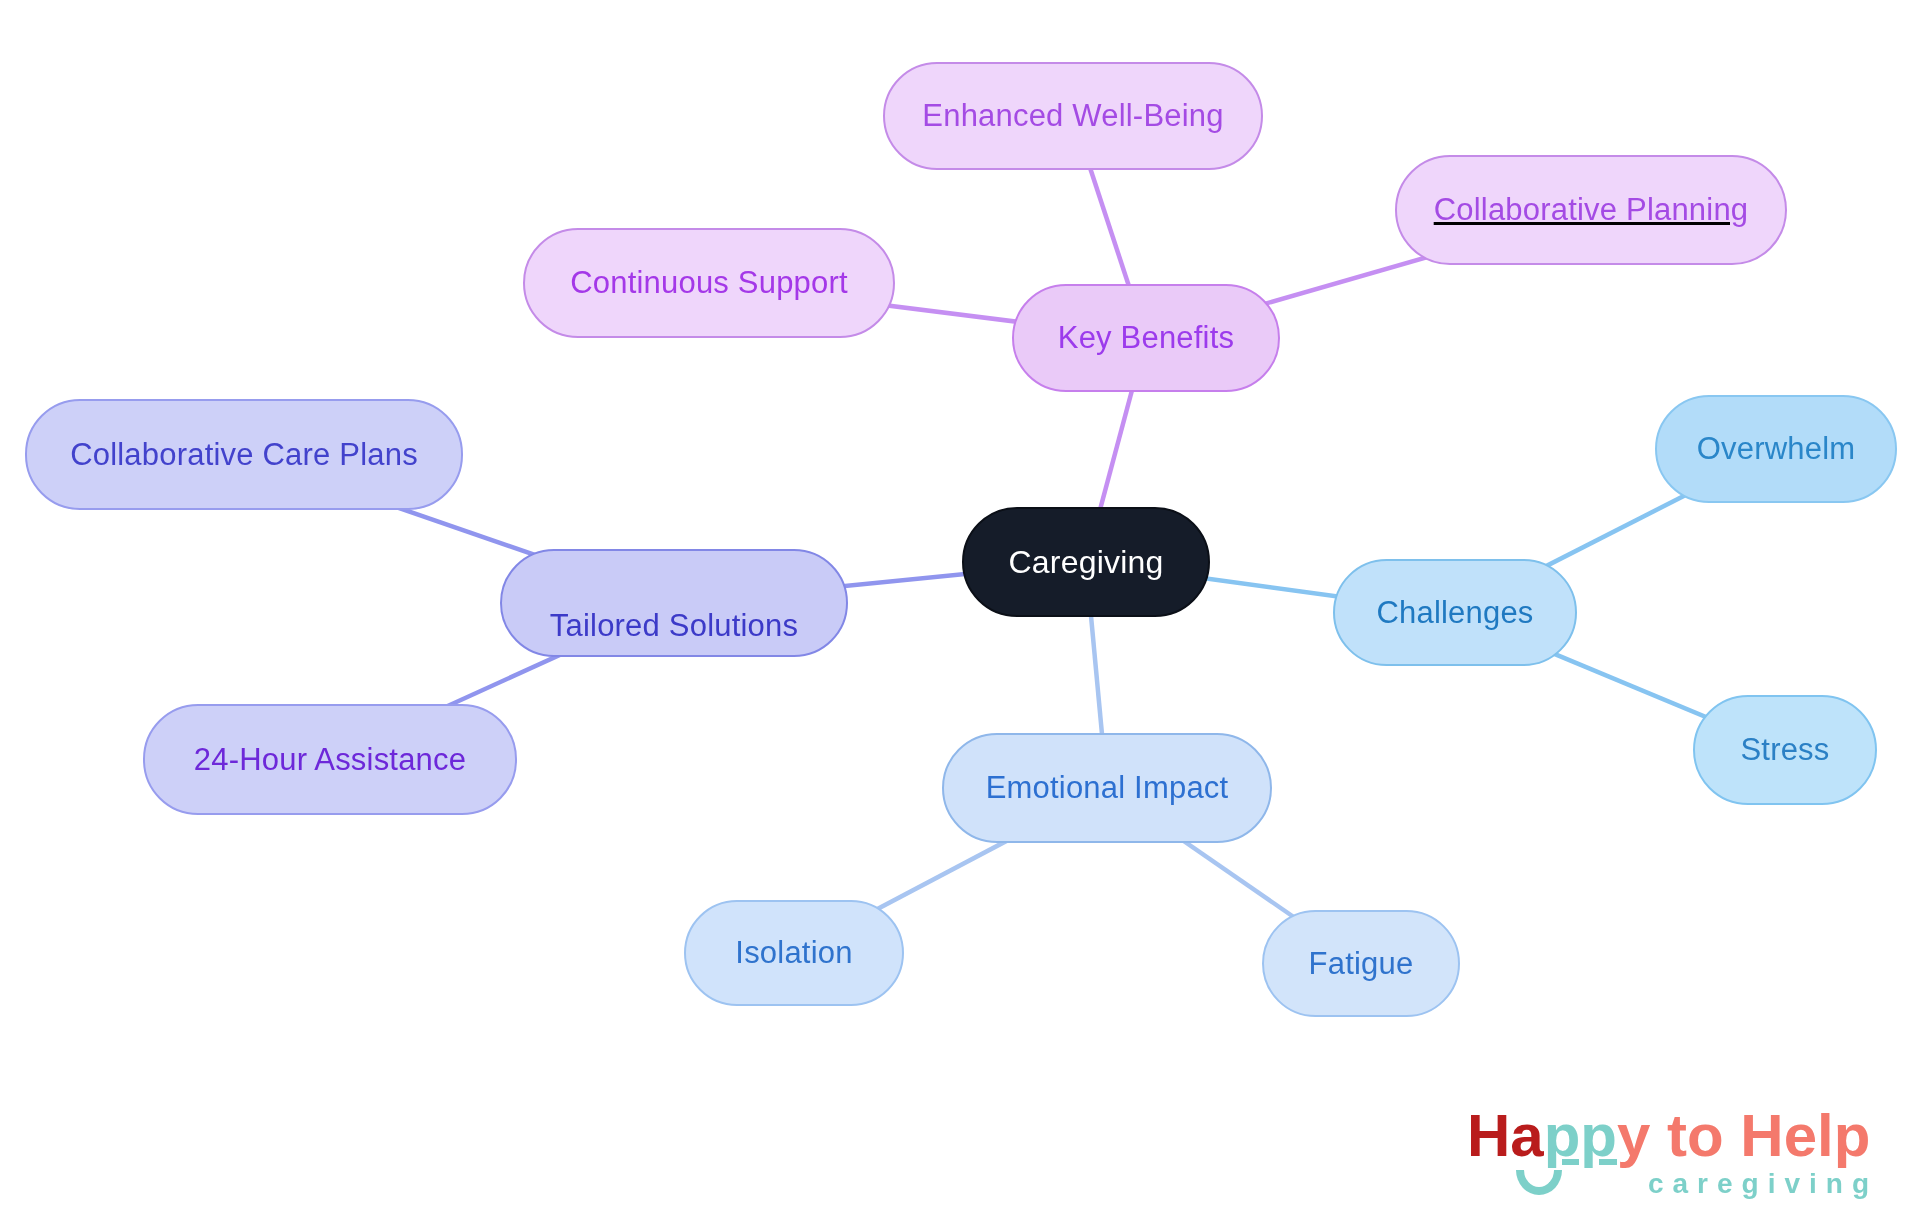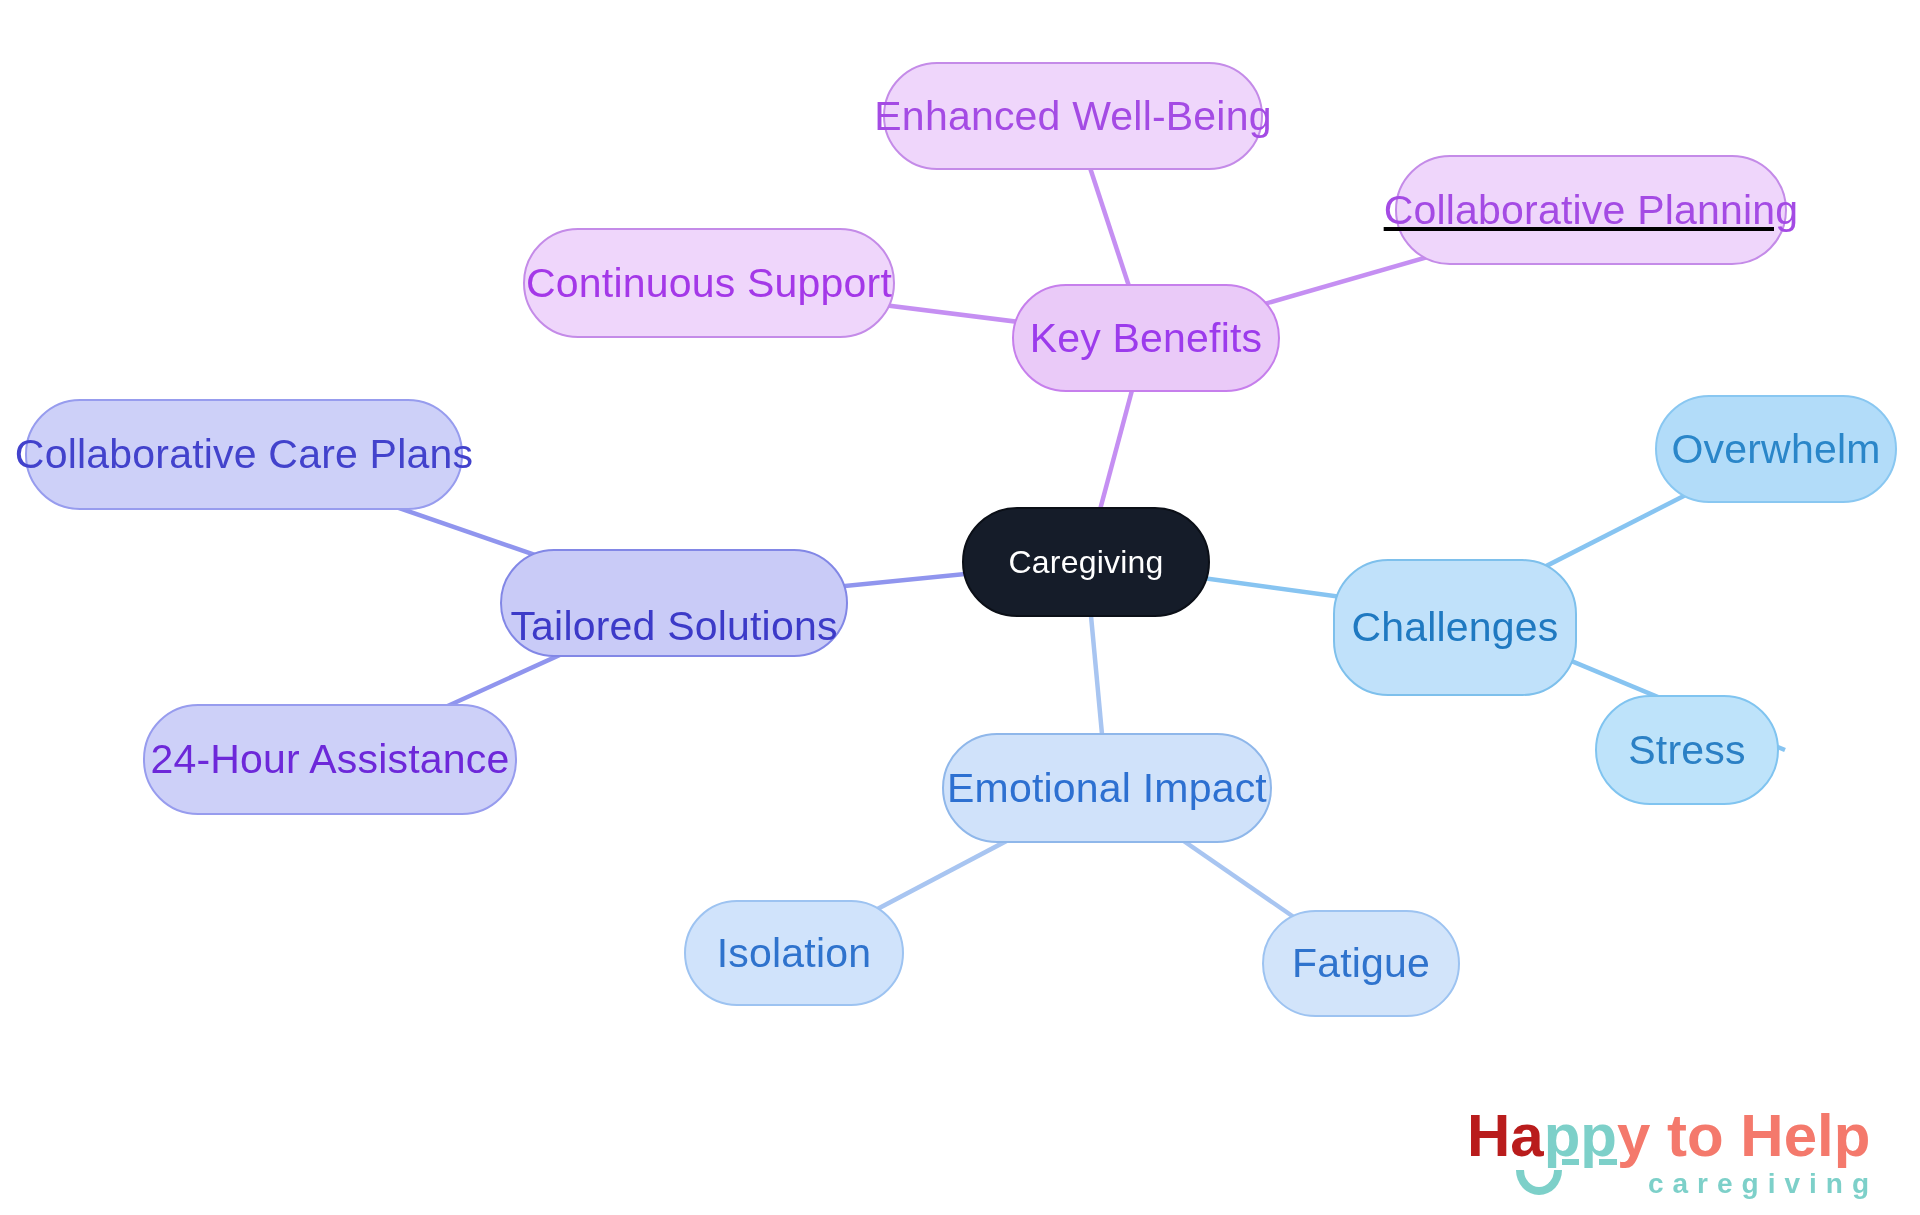--- a/index.html
+++ b/index.html
@@ -5,21 +5,21 @@
   html,body{margin:0;padding:0;background:#ffffff;}
   body{font-family:"Liberation Sans", sans-serif;}
   #canvas{position:relative;width:1920px;height:1215px;background:#ffffff;overflow:hidden;}
   #edge-layer{position:absolute;left:0;top:0;width:1920px;height:1215px;z-index:1;}
   .node{
     position:absolute;z-index:2;display:flex;align-items:center;justify-content:center;
     border-radius:55px;border:2.5px solid transparent;box-sizing:border-box;
     cursor:pointer;
   }
   .node-label{
-    white-space:nowrap;font-size:41px;font-weight:400;letter-spacing:0.2px;
+    white-space:nowrap;font-size:31px;font-weight:400;letter-spacing:0.2px;
   }
   
   .logo{position:absolute;left:1422px;top:1106px;width:456px;height:100px;z-index:3;}
   .logo-word{
     font-size:60px;font-weight:700;line-height:60px;white-space:nowrap;letter-spacing:0px;
   }
   .logo-sub{
     margin-top:2px;text-align:right;font-size:28px;font-weight:700;letter-spacing:9px;
     padding-right:0px;
   }
@@ -67,27 +67,27 @@
   </div>
   <div class="node" style="left: 500px; top: 549px; width: 348px; height: 108px; background: rgb(201, 203, 247); border-color: rgb(130, 135, 230);">
     <span class="node-label" style="color: rgb(60, 58, 200); margin-top: 46px;">Tailored Solutions</span>
   </div>
   <div class="node" style="left: 25px; top: 399px; width: 438px; height: 111px; background: rgb(205, 208, 248); border-color: rgb(151, 156, 238);">
     <span class="node-label" style="color: rgb(66, 66, 204);">Collaborative Care Plans</span>
   </div>
   <div class="node" style="left: 143px; top: 704px; width: 374px; height: 111px; background: rgb(205, 208, 248); border-color: rgb(151, 156, 238);">
     <span class="node-label" style="color: #6d28d9;">24-Hour Assistance</span>
   </div>
-  <div class="node" style="left: 1333px; top: 559px; width: 244px; height: 137px; background: rgb(192, 225, 250); border-color: rgb(126, 192, 236);">
+  <div class="node" style="left: 1333px; top: 559px; width: 244px; height: 107px; background: rgb(192, 225, 250); border-color: rgb(126, 192, 236);">
     <span class="node-label" style="color: rgb(31, 121, 193);">Challenges</span>
   </div>
   <div class="node" style="left: 1655px; top: 395px; width: 242px; height: 108px; background: rgb(178, 220, 249); border-color: rgb(137, 199, 241);">
     <span class="node-label" style="color: rgb(42, 134, 201);">Overwhelm</span>
   </div>
-  <div class="node" style="left: 1595px; top: 695px; width: 184px; height: 110px; background: rgb(190, 227, 250); border-color: rgb(128, 196, 240);">
+  <div class="node" style="left: 1693px; top: 695px; width: 184px; height: 110px; background: rgb(190, 227, 250); border-color: rgb(128, 196, 240);">
     <span class="node-label" style="color: rgb(43, 128, 197);">Stress</span>
   </div>
   <div class="node" style="left: 942px; top: 733px; width: 330px; height: 110px; background: rgb(208, 226, 250); border-color: rgb(143, 183, 234);">
     <span class="node-label" style="color: rgb(45, 112, 209);">Emotional Impact</span>
   </div>
   <div class="node" style="left: 684px; top: 900px; width: 220px; height: 106px; background: rgb(208, 227, 251); border-color: rgb(157, 195, 241);">
     <span class="node-label" style="color: rgb(47, 115, 205);">Isolation</span>
   </div>
   <div class="node" style="left: 1262px; top: 910px; width: 198px; height: 107px; background: rgb(210, 228, 250); border-color: rgb(157, 195, 241);">
     <span class="node-label" style="color: rgb(47, 115, 205);">Fatigue</span>

